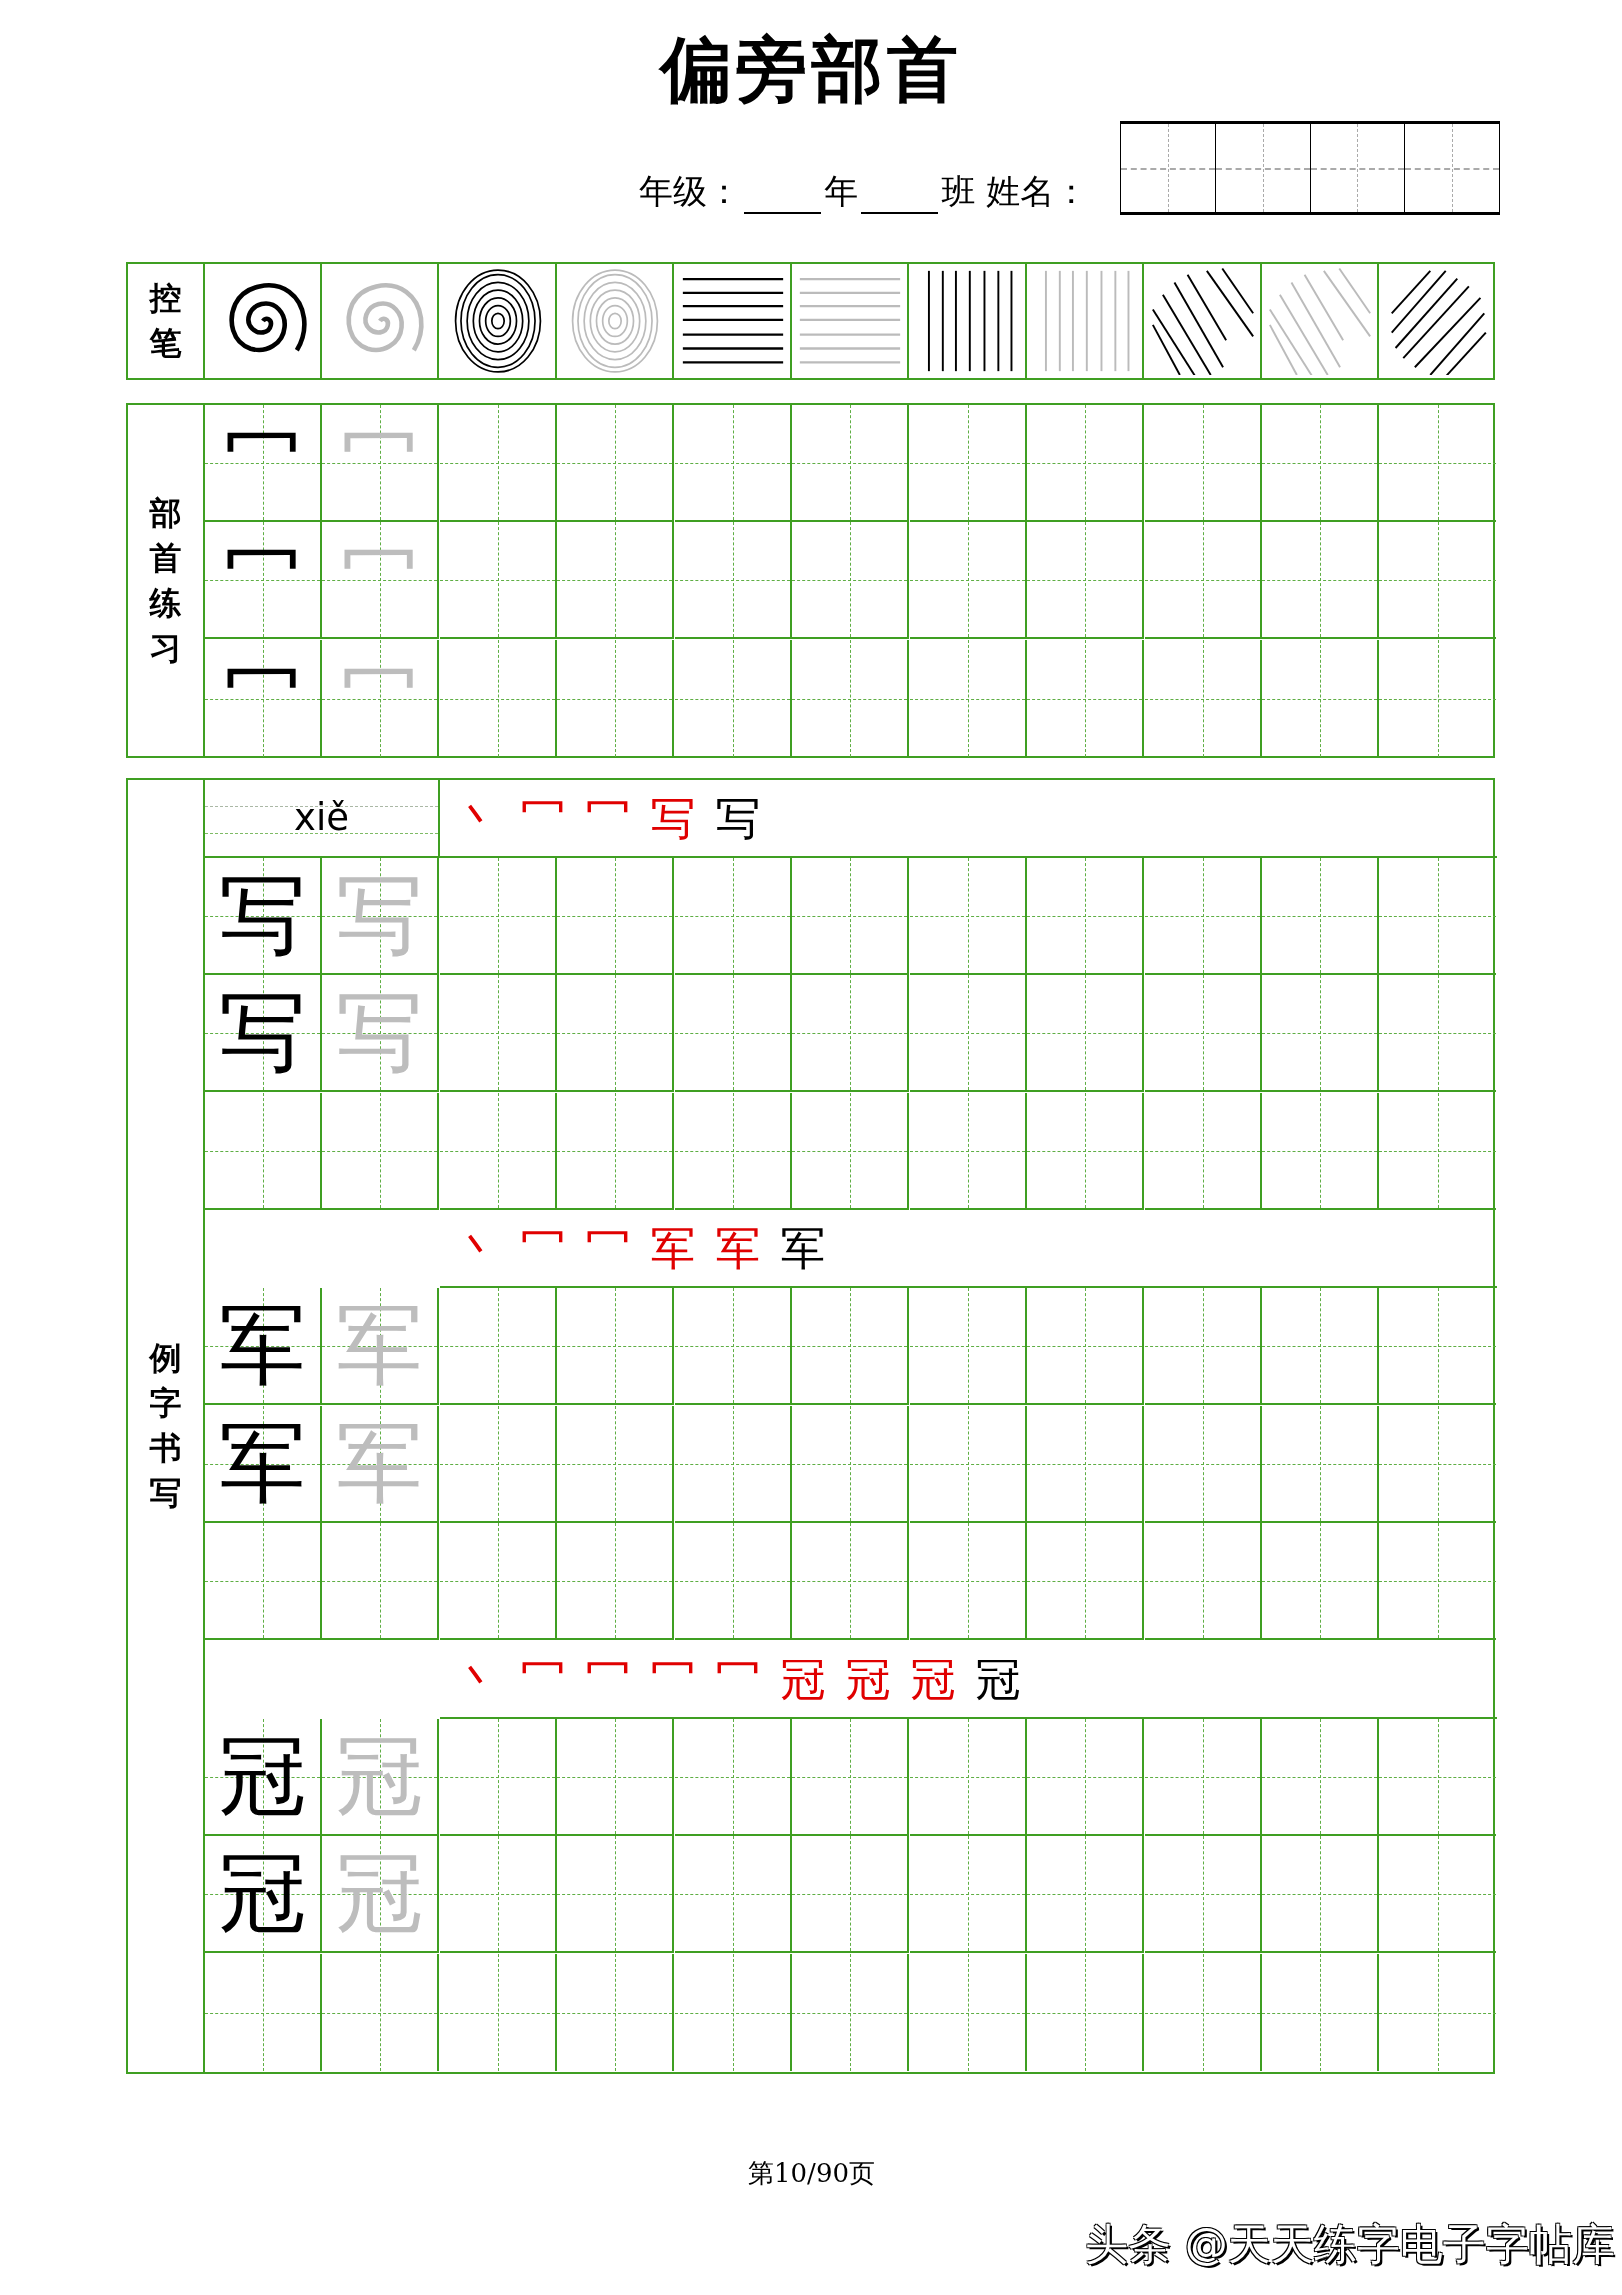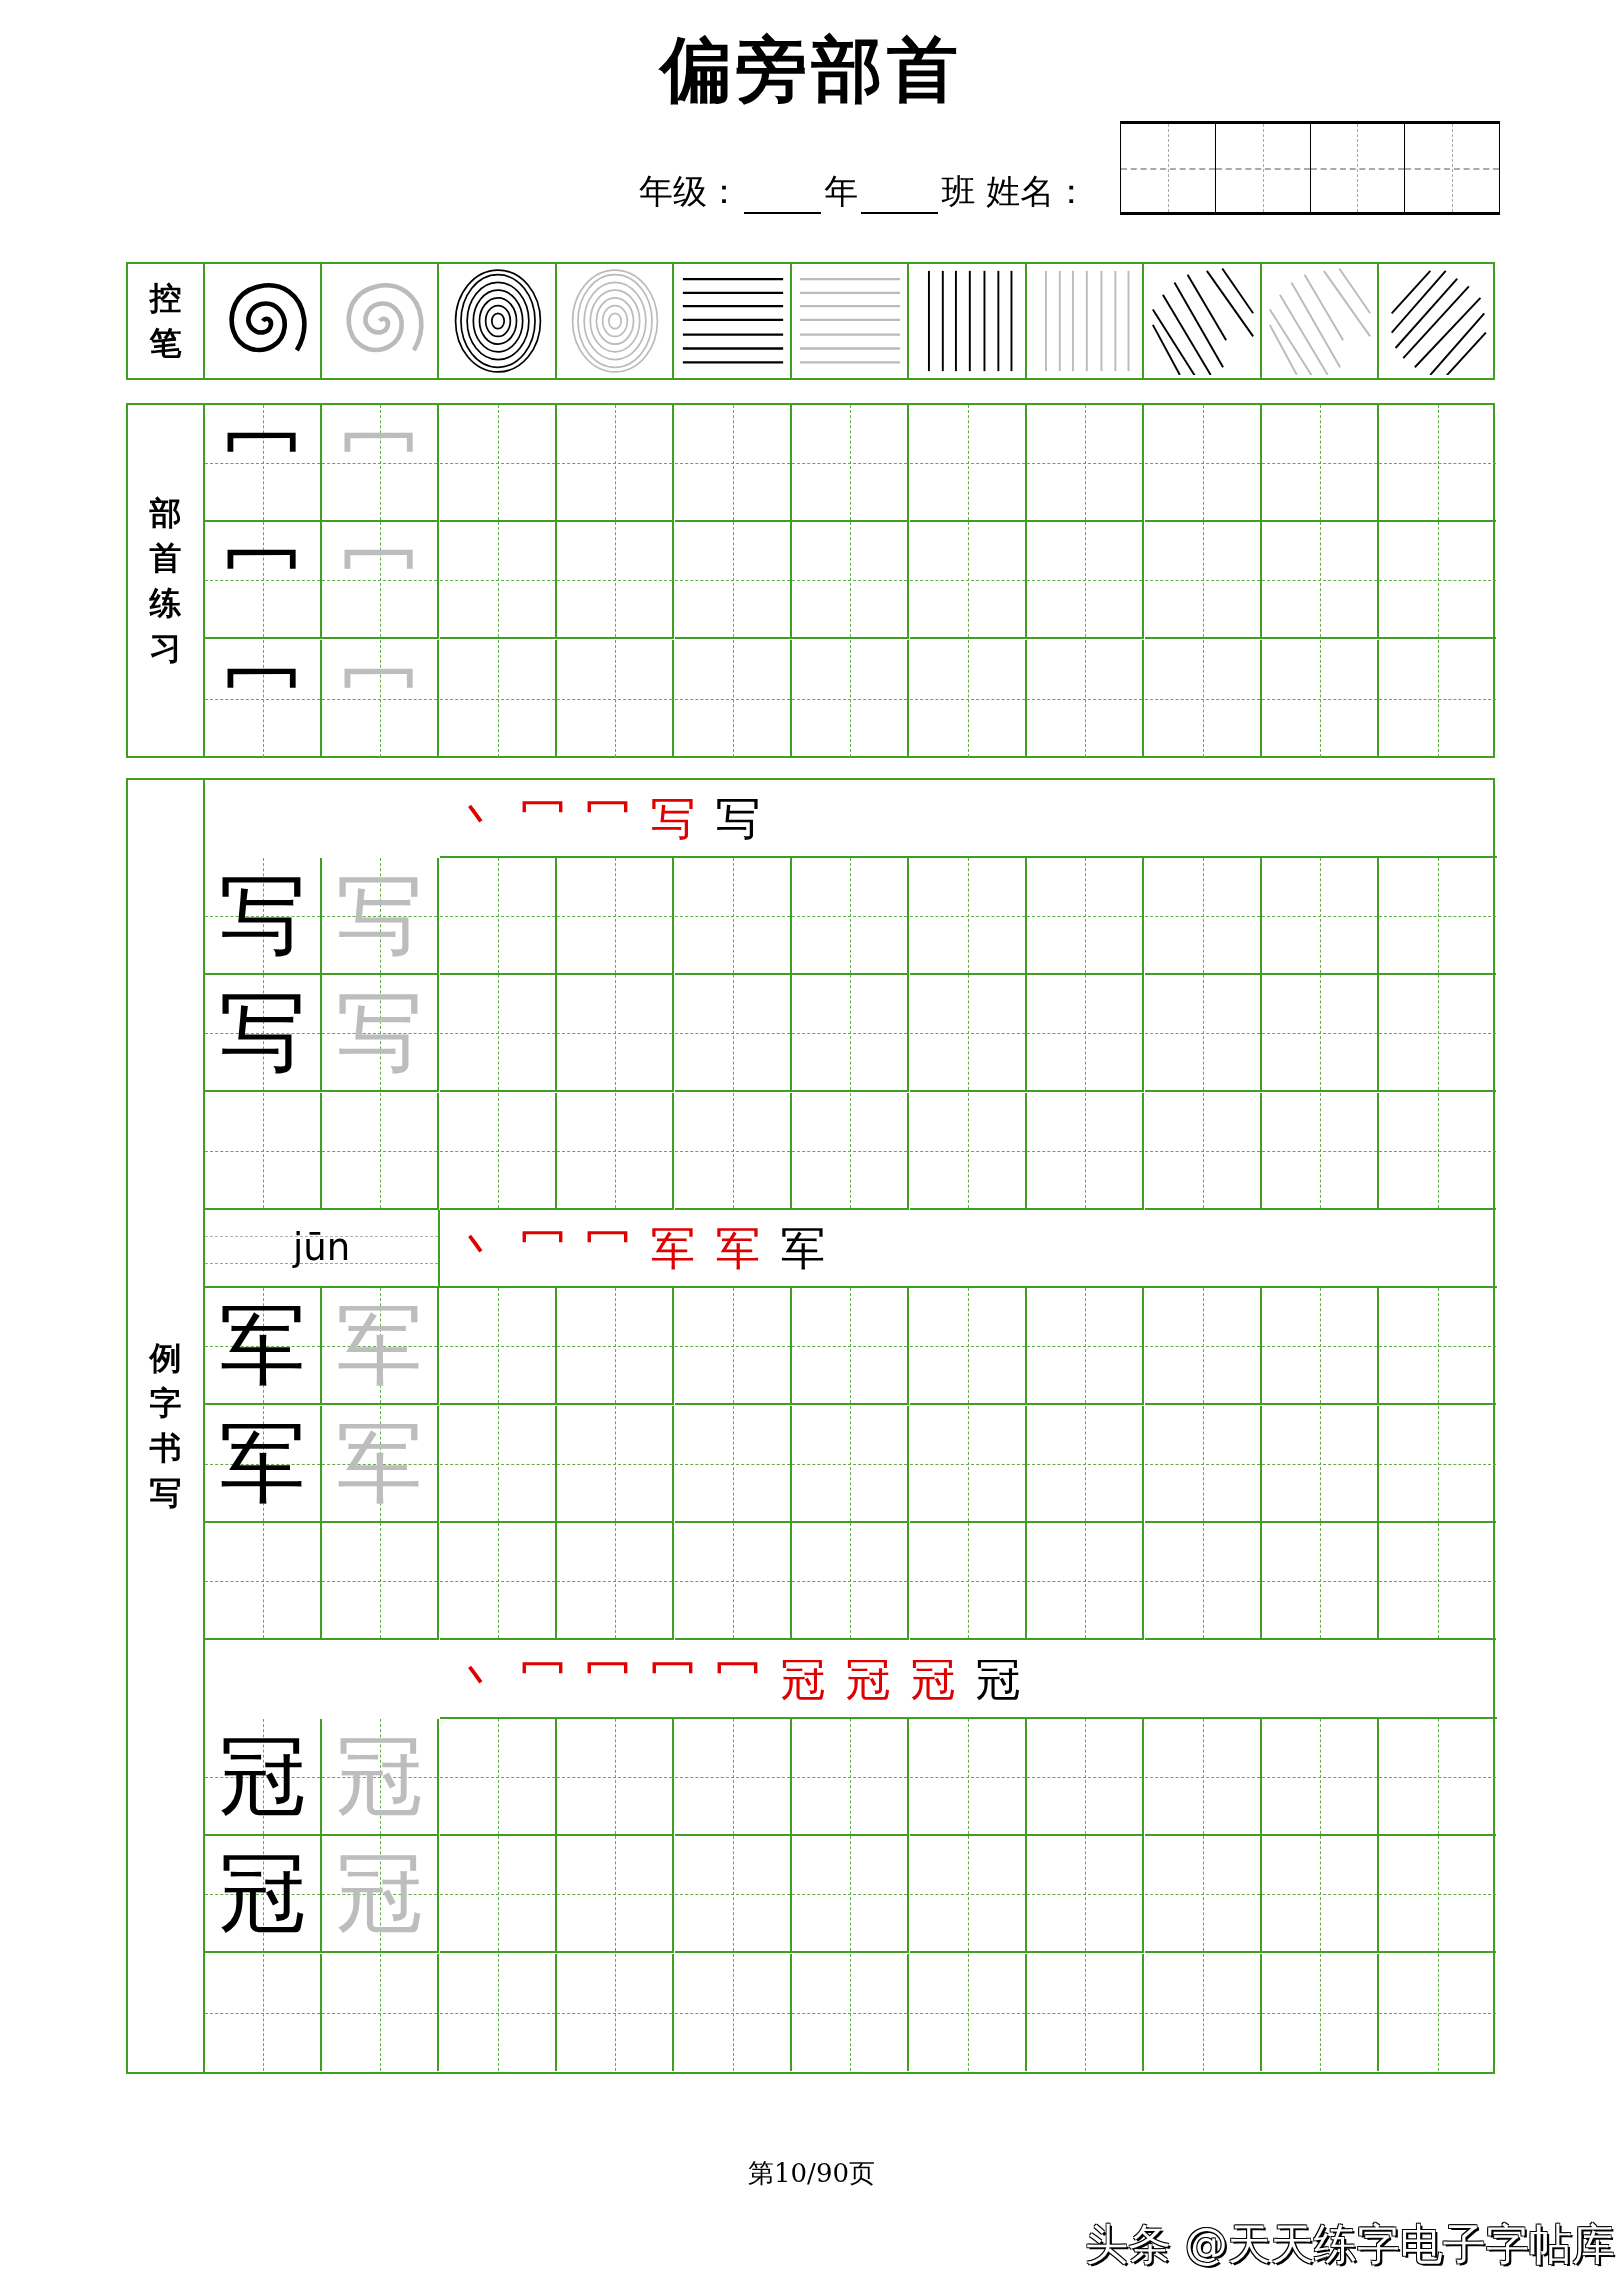--- a/index.html
+++ b/index.html
@@ -233,20 +233,25 @@
 </div>
 
 <div class="section" style="top:778px;height:1296px;">
   <div class="label-col">
     <span>例</span>
     <span>字</span>
     <span>书</span>
     <span>写</span>
   </div>
   <div id="example-grid" style="position:absolute;left:77px;top:0;width:1292px;height:1293px;">
+      <div class="pinyin-box" style="left: 0px; top: 0px; width: 235px;">
+        <div class="l1"></div>
+        <div class="l2"></div>
+        <div class="pinyin-text">xiě</div>
+      </div>
       <div class="stroke-box" style="left: 235px; top: 0px; width: 1057px;">
         <span class="red">丶</span>
         <span class="red">冖</span>
         <span class="red">冖</span>
         <span class="red">写</span>
         <span>写</span>
       </div>
       <div class="cell tian" style="left: 0px; top: 78px;">
         <div class="glyph dark">写</div>
       </div>
@@ -281,25 +286,20 @@
       <div class="cell tian" style="left: 117px; top: 313px;"></div>
       <div class="cell tian" style="left: 235px; top: 313px;"></div>
       <div class="cell tian" style="left: 352px; top: 313px;"></div>
       <div class="cell tian" style="left: 470px; top: 313px;"></div>
       <div class="cell tian" style="left: 587px; top: 313px;"></div>
       <div class="cell tian" style="left: 705px; top: 313px;"></div>
       <div class="cell tian" style="left: 822px; top: 313px;"></div>
       <div class="cell tian" style="left: 940px; top: 313px;"></div>
       <div class="cell tian" style="left: 1057px; top: 313px;"></div>
       <div class="cell tian" style="left: 1174px; top: 313px; border-right: none;"></div>
-      <div class="pinyin-box" style="left: 0px; top: 430px; width: 235px;">
-        <div class="l1"></div>
-        <div class="l2"></div>
-        <div class="pinyin-text">jūn</div>
-      </div>
       <div class="stroke-box" style="left: 235px; top: 430px; width: 1057px;">
         <span class="red">丶</span>
         <span class="red">冖</span>
         <span class="red">冖</span>
         <span class="red">军</span>
         <span class="red">军</span>
         <span>军</span>
       </div>
       <div class="cell tian" style="left: 0px; top: 508px;">
         <div class="glyph dark">军</div>

